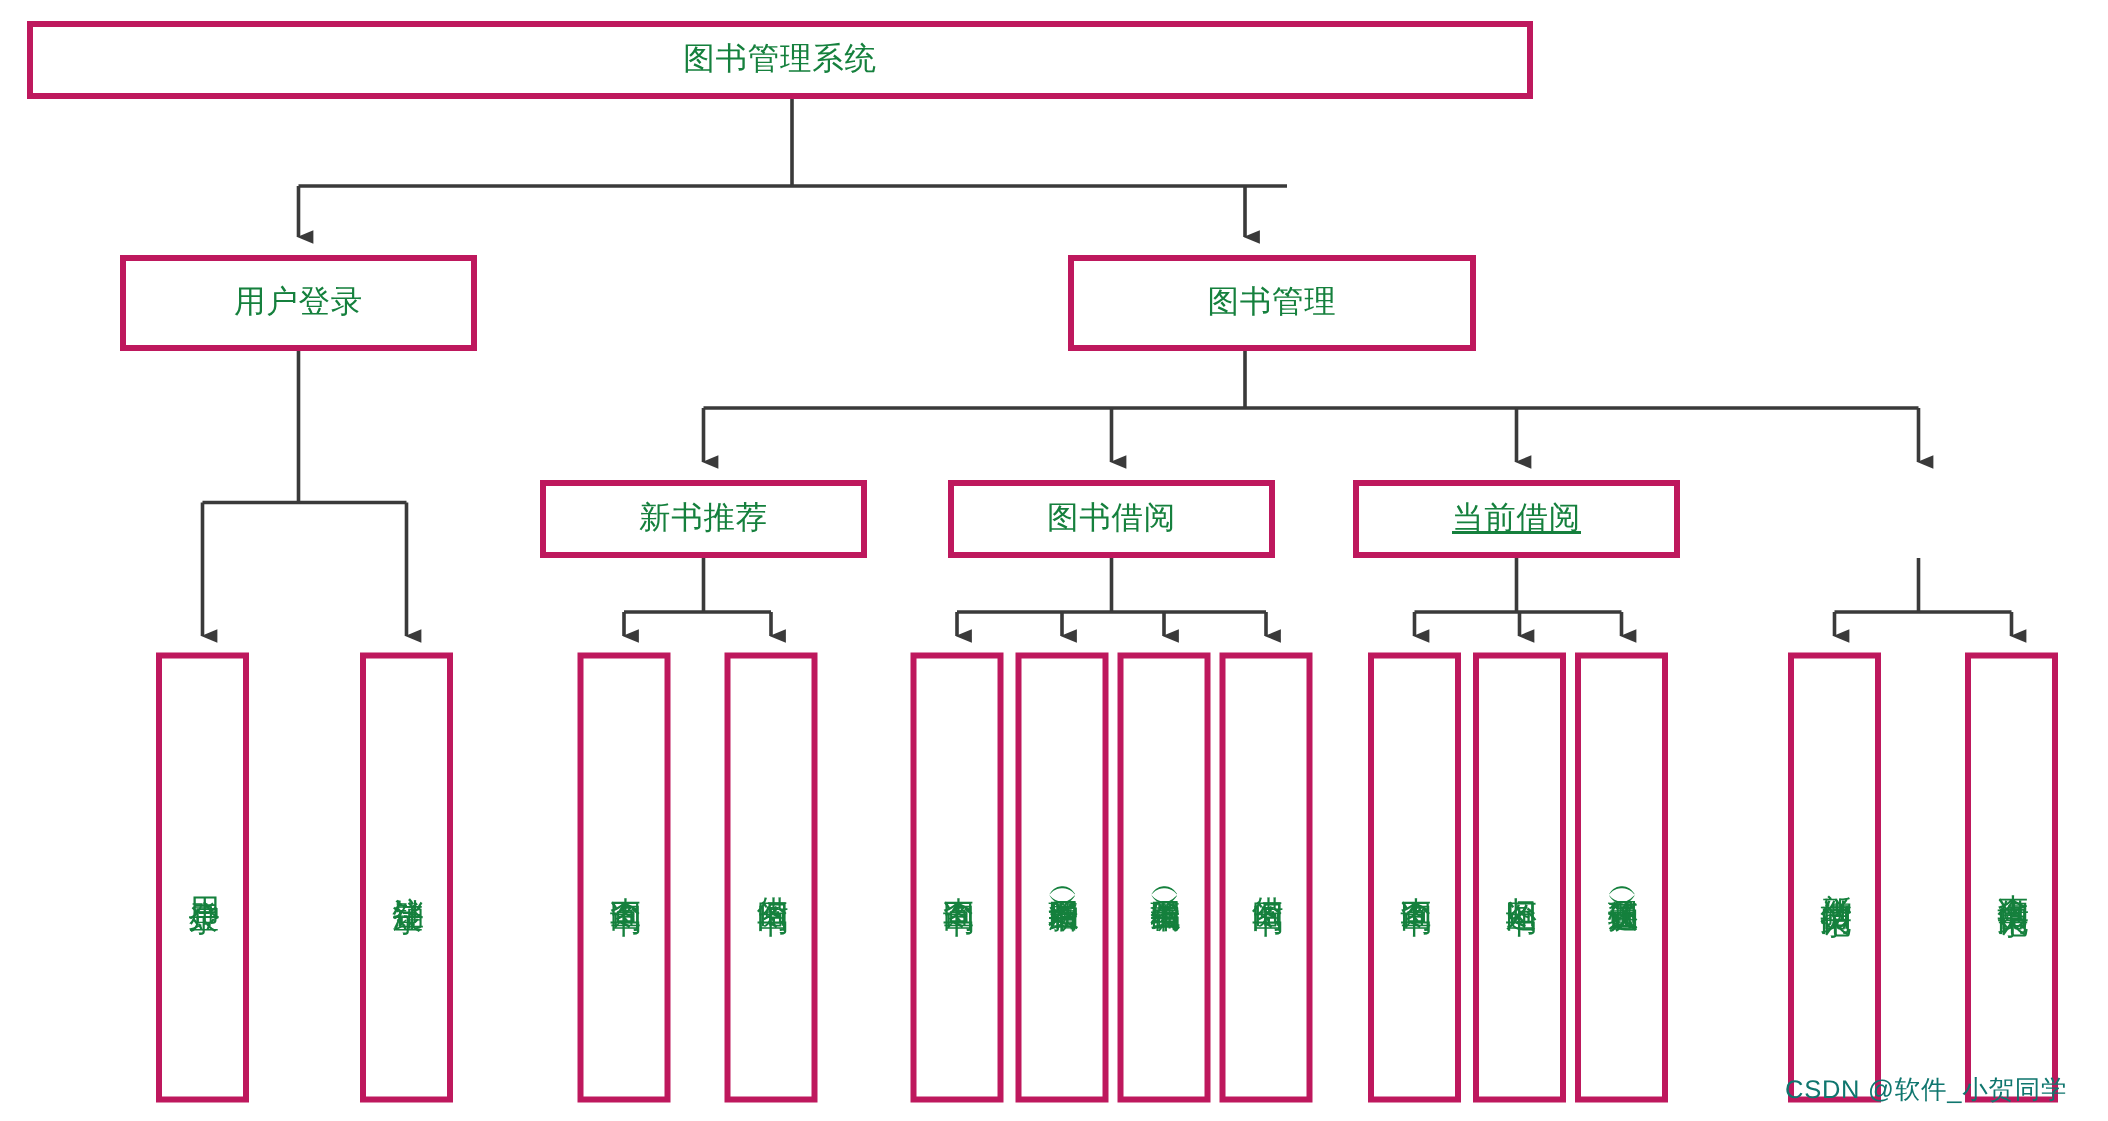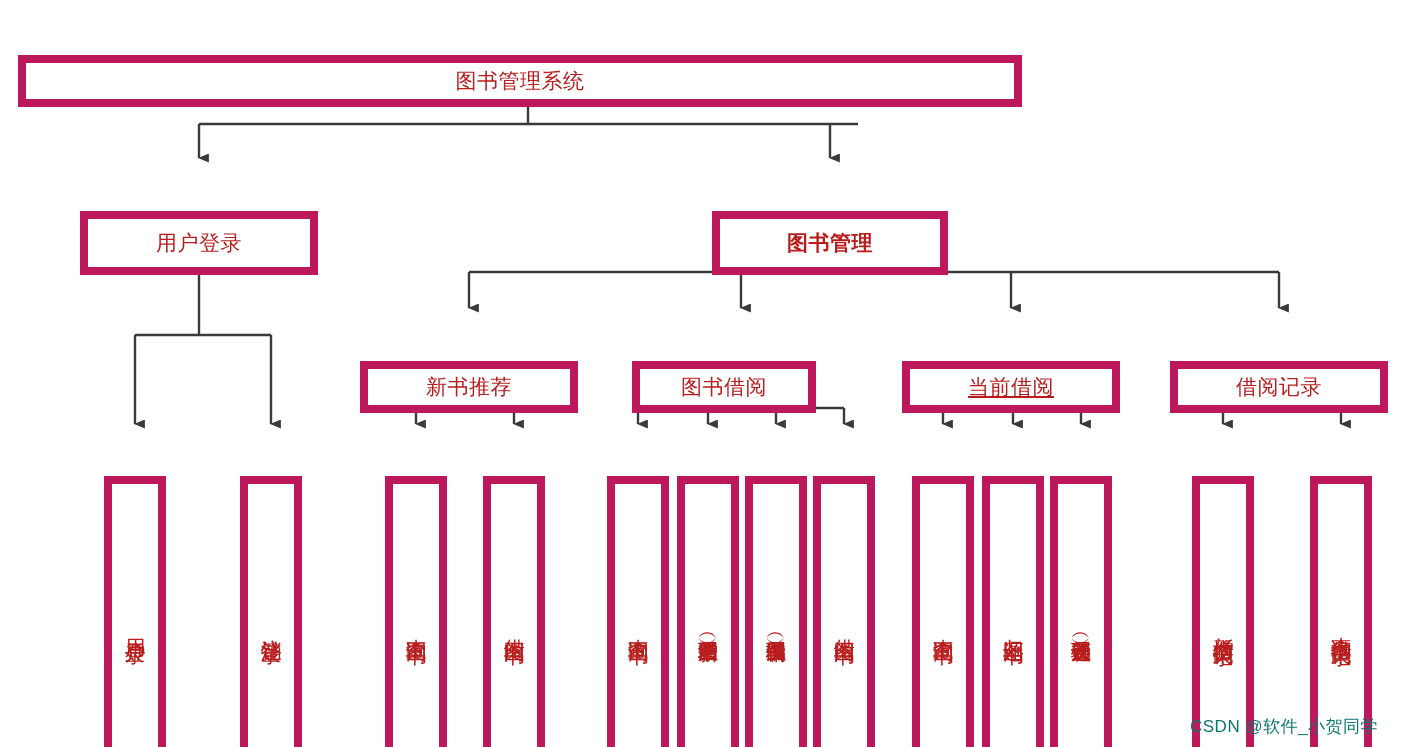--- a/index.html
+++ b/index.html
@@ -22,26 +22,25 @@
     left: 0;
     top: 0;
     width: 1405px;
     height: 747px;
     pointer-events: none;
   }
   .node {
     position: absolute;
     box-sizing: border-box;
     background: #ffffff;
-    border: 8px solid #be185d;
+    border: 4px solid #be185d;
     display: flex;
     align-items: center;
     justify-content: center;
-    color: #b91c1c;
-    margin-top: 41px;
+    color: #15803d;
   }
   .node-h {
     font-size: 21px;
     letter-spacing: 0.5px;
     line-height: 1.1;
     white-space: nowrap;
   }
   .node-v {
     writing-mode: vertical-rl;
     text-orientation: upright;
@@ -115,26 +114,25 @@
       <path d="M 1279 372 L 1279 408"></path>
       <path d="M 1223 408 L 1341 408"></path>
       <path d="M 1223 408 L 1223 424" marker-end="url(#arrow)"></path>
       <path d="M 1341 408 L 1341 424" marker-end="url(#arrow)"></path>
     </g>
   </svg>
 
   <div class="node node-h" style="left:18px; top:14px; width:1004px; height:52px;">图书管理系统</div>
 
   <div class="node node-h" style="left:80px; top:170px; width:238px; height:64px;">用户登录</div>
-  <div class="node node-h" style="left:712px; top:170px; width:236px; height:64px;font-weight:bold;">图书管理</div>
+  <div class="node node-h" style="left:712px; top:170px; width:272px; height:64px;">图书管理</div>
 
   <div class="node node-h" style="left:360px; top:320px; width:218px; height:52px;">新书推荐</div>
-  <div class="node node-h" style="left:632px; top:320px; width:184px; height:52px;">图书借阅</div>
+  <div class="node node-h" style="left:632px; top:320px; width:218px; height:52px;">图书借阅</div>
   <div class="node node-h" style="left:902px; top:320px; width:218px; height:52px;text-decoration:underline;">当前借阅</div>
-  <div class="node node-h" style="left:1170px; top:320px; width:218px; height:52px;">借阅记录</div>
 
   <div class="node node-v" style="left:104px; top:435px; width:62px; height:300px;">用户登录</div>
   <div class="node node-v" style="left:240px; top:435px; width:62px; height:300px;">注销登录</div>
 
   <div class="node node-v" style="left:385px; top:435px; width:62px; height:300px;">查询图书</div>
   <div class="node node-v" style="left:483px; top:435px; width:62px; height:300px;">借阅图书</div>
 
   <div class="node node-v" style="left:607px; top:435px; width:62px; height:300px;">查询图书</div>
   <div class="node node-v tight" style="left:677px; top:435px; width:62px; height:300px;">新增图书（管理员）</div>
   <div class="node node-v tight" style="left:745px; top:435px; width:62px; height:300px;">编辑图书（管理员）</div>

